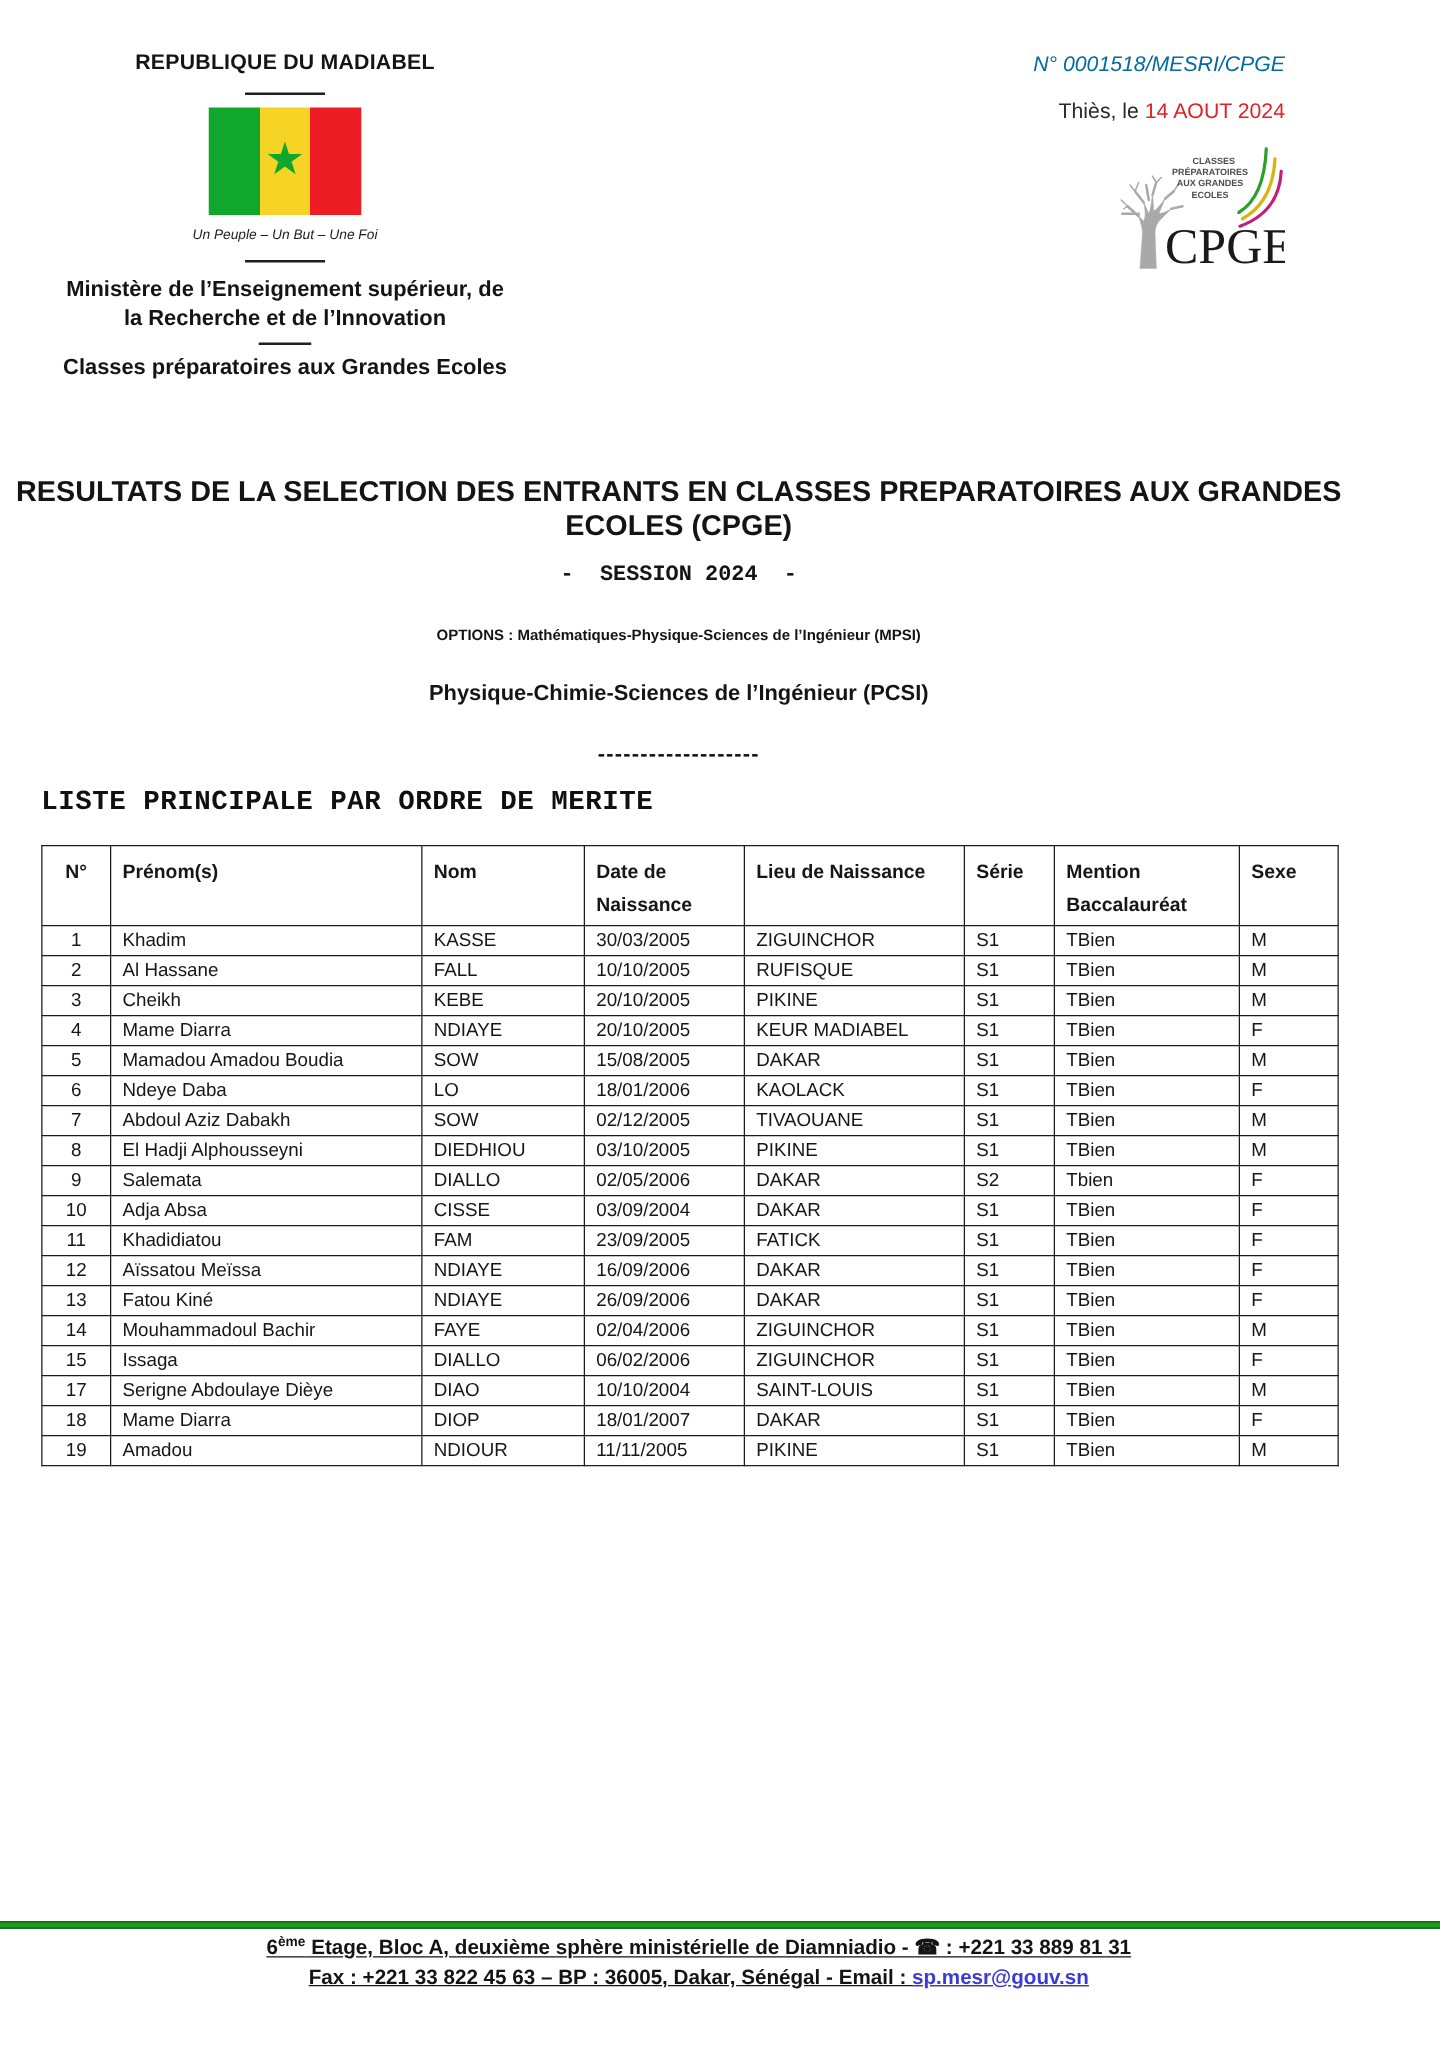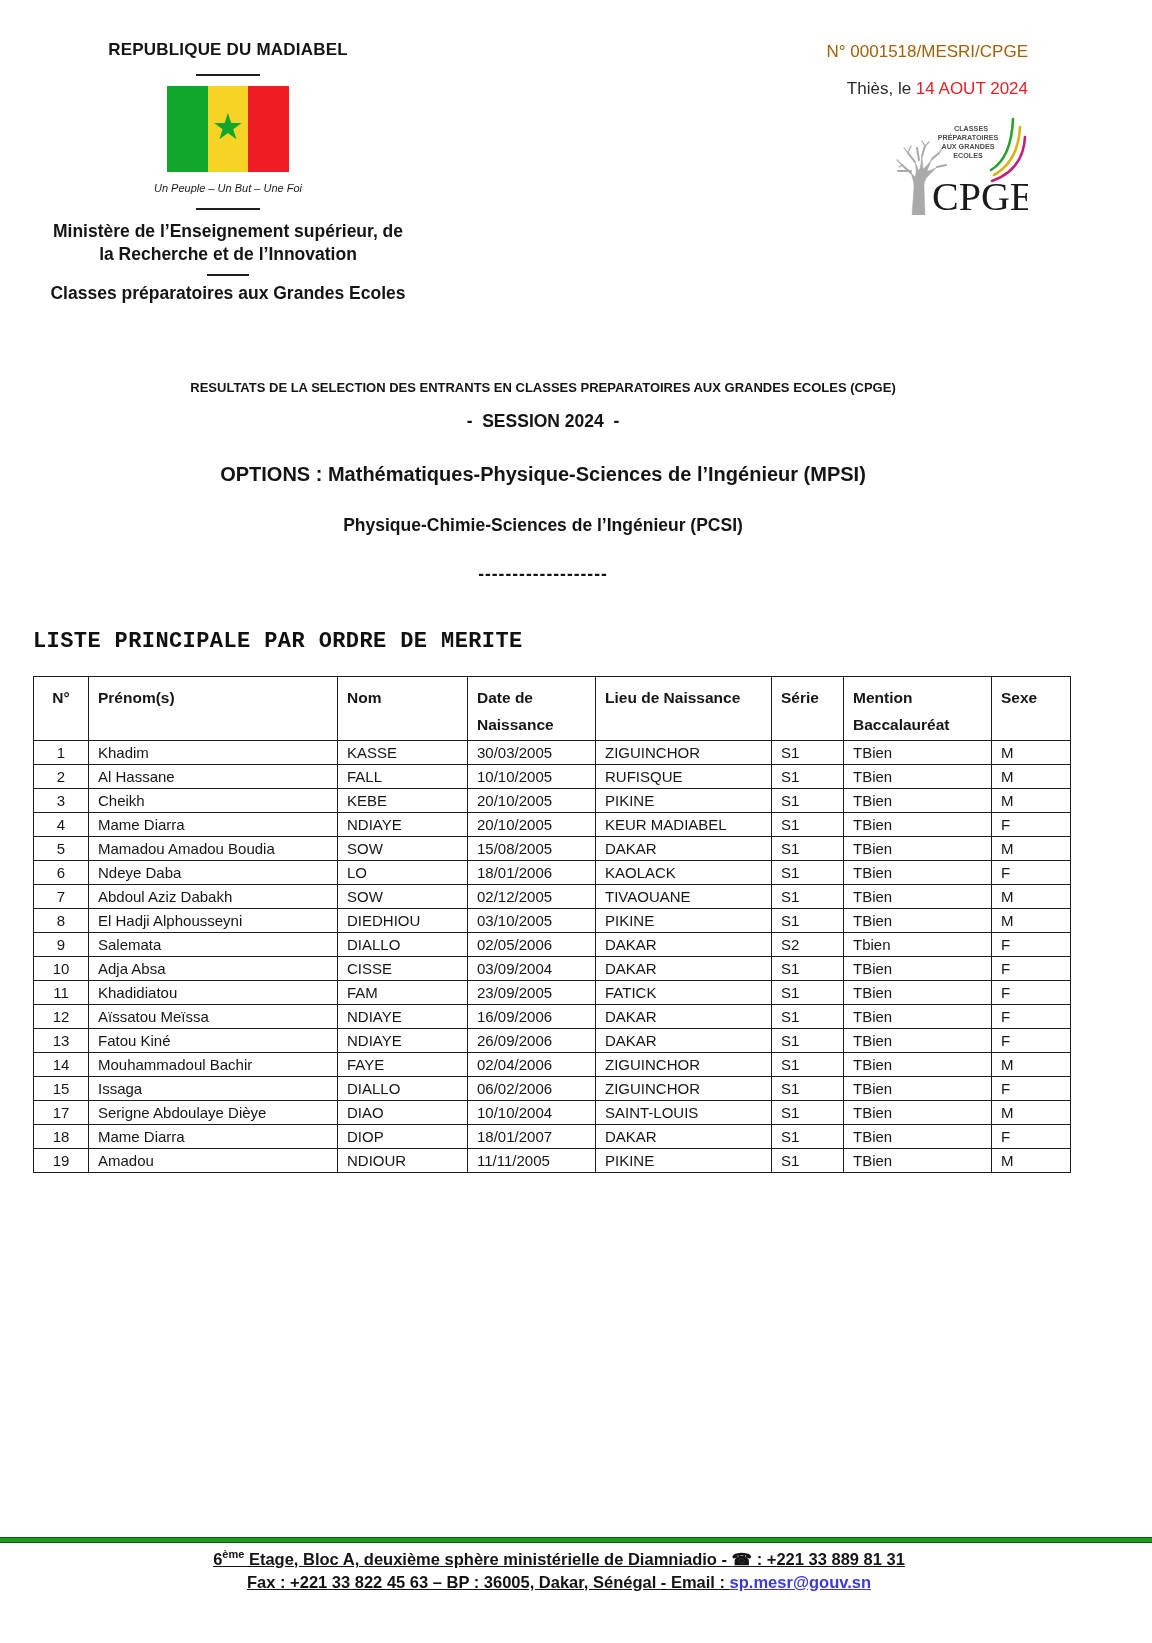--- a/index.html
+++ b/index.html
@@ -28,30 +28,30 @@
     position: absolute; left: 50%; top: 50%;
     transform: translate(-50%, -55%);
     color: #11a62c; font-size: 36px; line-height: 1;
   }
   .motto { font-style: italic; font-size: 11px; margin-top: 6px; color: #1b1b1b; }
   .ministry { font-weight: bold; font-size: 17.5px; line-height: 1.3; margin-top: 4px; }
   .dept { font-weight: bold; font-size: 17.5px; margin-top: 4px; }
 
   
   .header-right { position: absolute; top: 42px; right: 124px; width: 300px; text-align: right; }
-  .ref-number { color: #a16207; font-size: 17px; }
+  .ref-number { color: #0369a1; font-size: 17px; font-style: italic; }
   .date-line { margin-top: 17px; font-size: 17px; color: #2a2a2a; }
   .date-red { color: #e02125; }
   .logo-wrap { margin-top: 16px; display: flex; justify-content: flex-end; }
 
   
   .title-block { position: absolute; top: 380px; left: 0; width: 1086px; text-align: center; font-weight: bold; }
-  .title-line1 { font-size: 13px; }
-  .title-line2 { font-size: 17.5px; margin-top: 16px; white-space: pre; }
-  .options-line1 { font-size: 20px; margin-top: 31px; }
+  .title-line1 { font-size: 23px; }
+  .title-line2 { font-size: 17.5px; margin-top: 16px; white-space: pre; font-family: Liberation Mono, monospace; }
+  .options-line1 { font-size: 12px; margin-top: 31px; }
   .options-line2 { font-size: 17.5px; margin-top: 29px; }
   .dash-sep { font-size: 17.5px; margin-top: 28px; letter-spacing: 1px; }
 
   
   .list-title {
     position: absolute; top: 629px; left: 33px;
     font-family: Liberation Mono, monospace;
     font-weight: bold; font-size: 22px; letter-spacing: 0.4px;
     color: #101010;
   }

